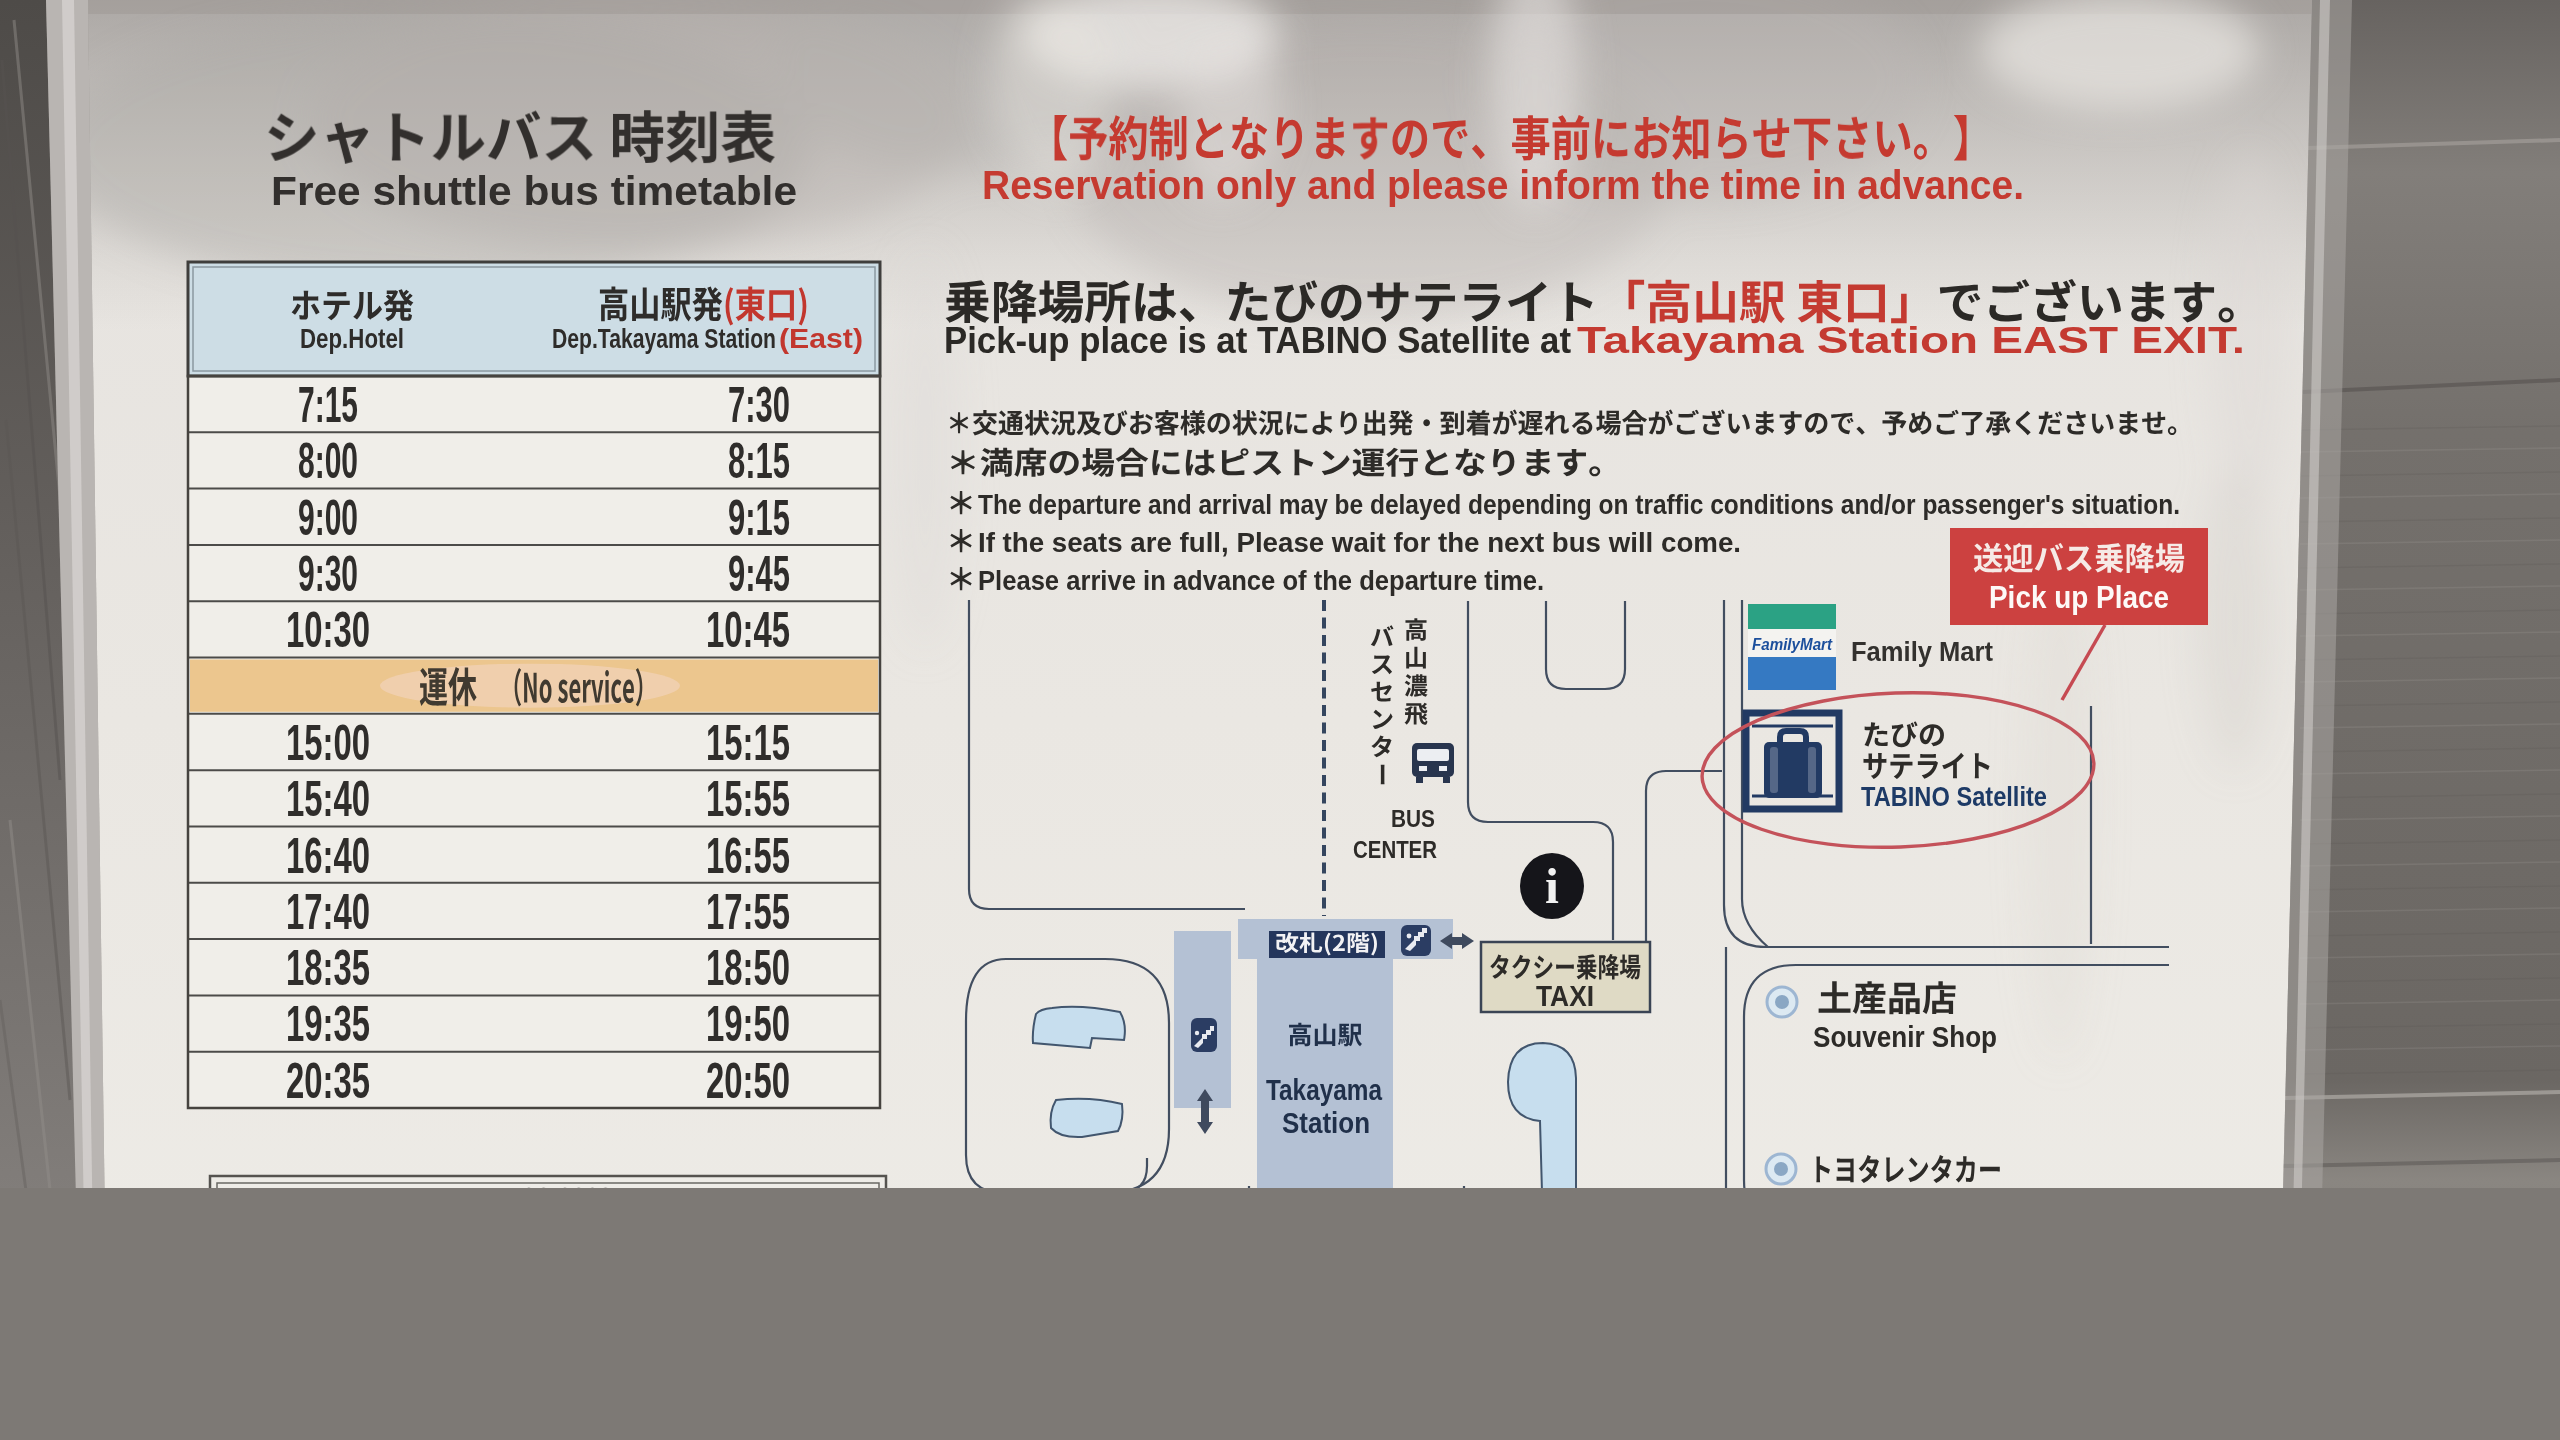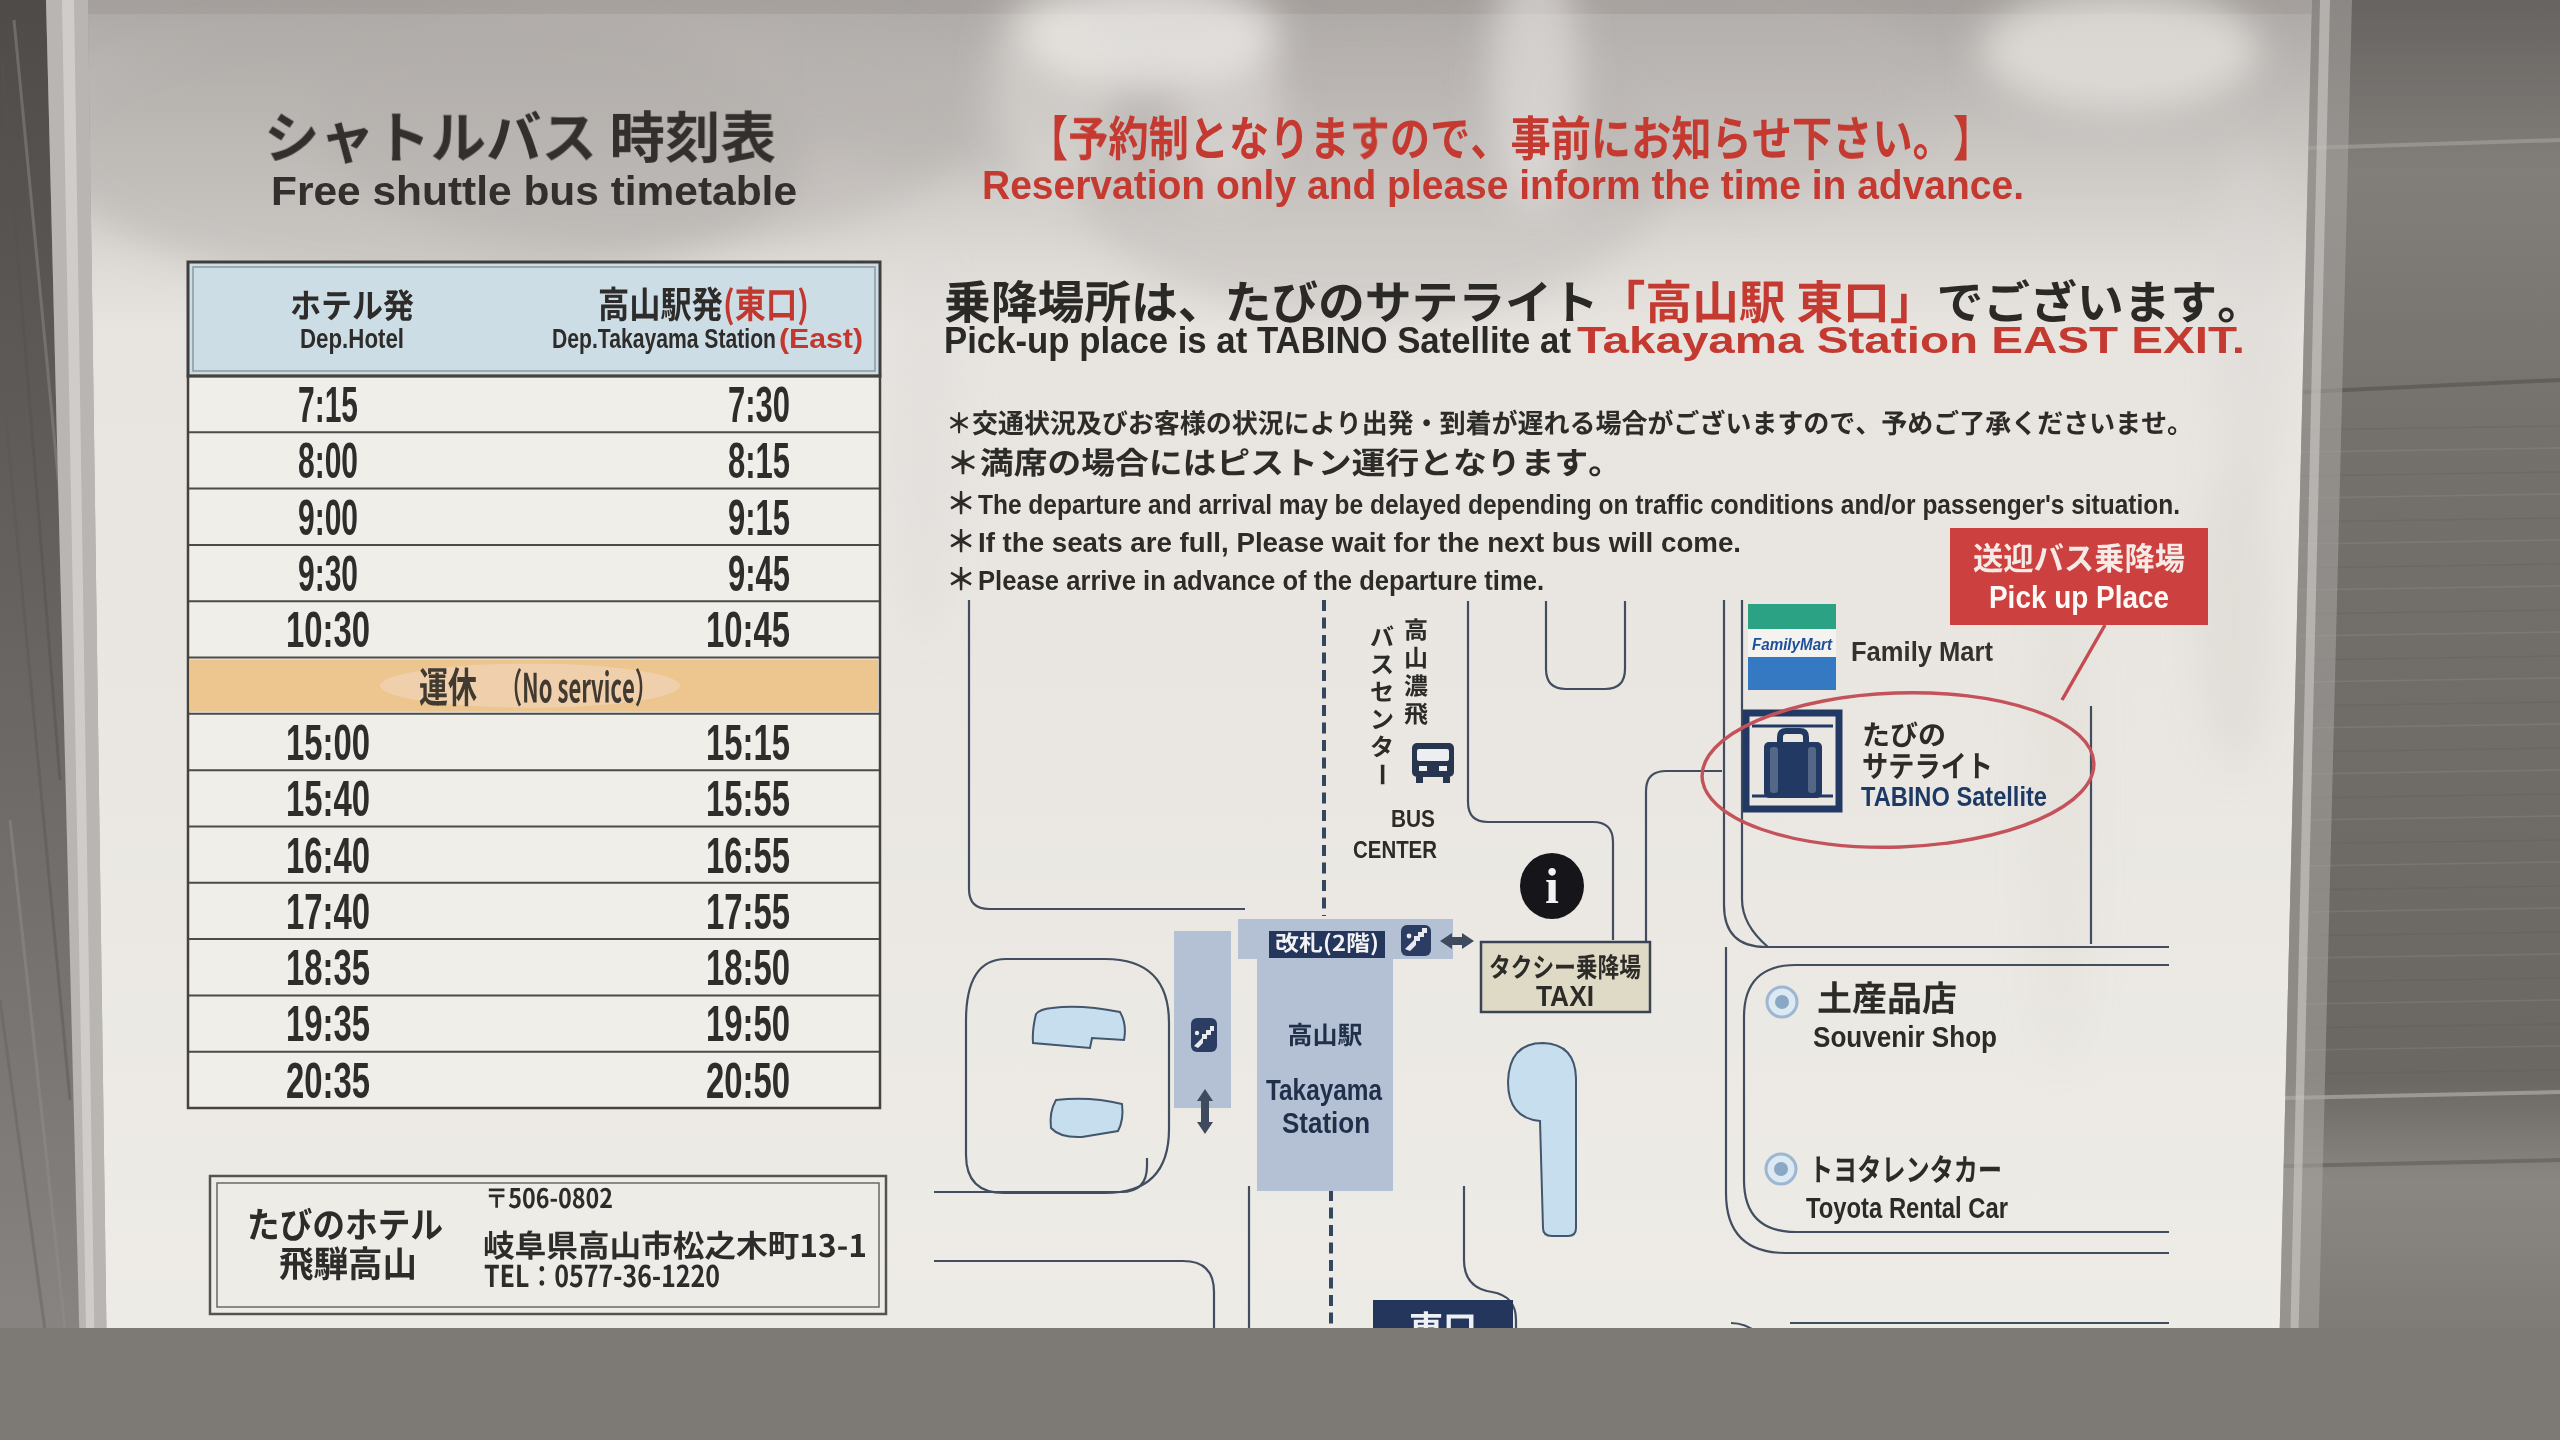--- a/index.html
+++ b/index.html
@@ -1,14 +1,14 @@
 <!DOCTYPE html>
 <html><head><meta charset="utf-8"><style>
 html,body{margin:0;padding:0;background:#7d7975;}
-#stage{position:relative;width:2560px;height:1328px;overflow:hidden;font-family:"Liberation Sans",sans-serif;}
+#stage{position:relative;width:2560px;height:1188px;overflow:hidden;font-family:"Liberation Sans",sans-serif;}
 svg{display:block}
 </style></head><body>
 <div id="stage">
 <svg width="2560" height="1440" viewBox="0 0 2560 1440">
 <defs>
 <linearGradient id="lwall" x1="0" y1="0" x2="0" y2="1">
  <stop offset="0" stop-color="#4e4b48"></stop>
           <stop offset="0.35" stop-color="#625e5b"></stop>
  <stop offset="0.7" stop-color="#787471"></stop>
           <stop offset="1" stop-color="#8d8986"></stop>

